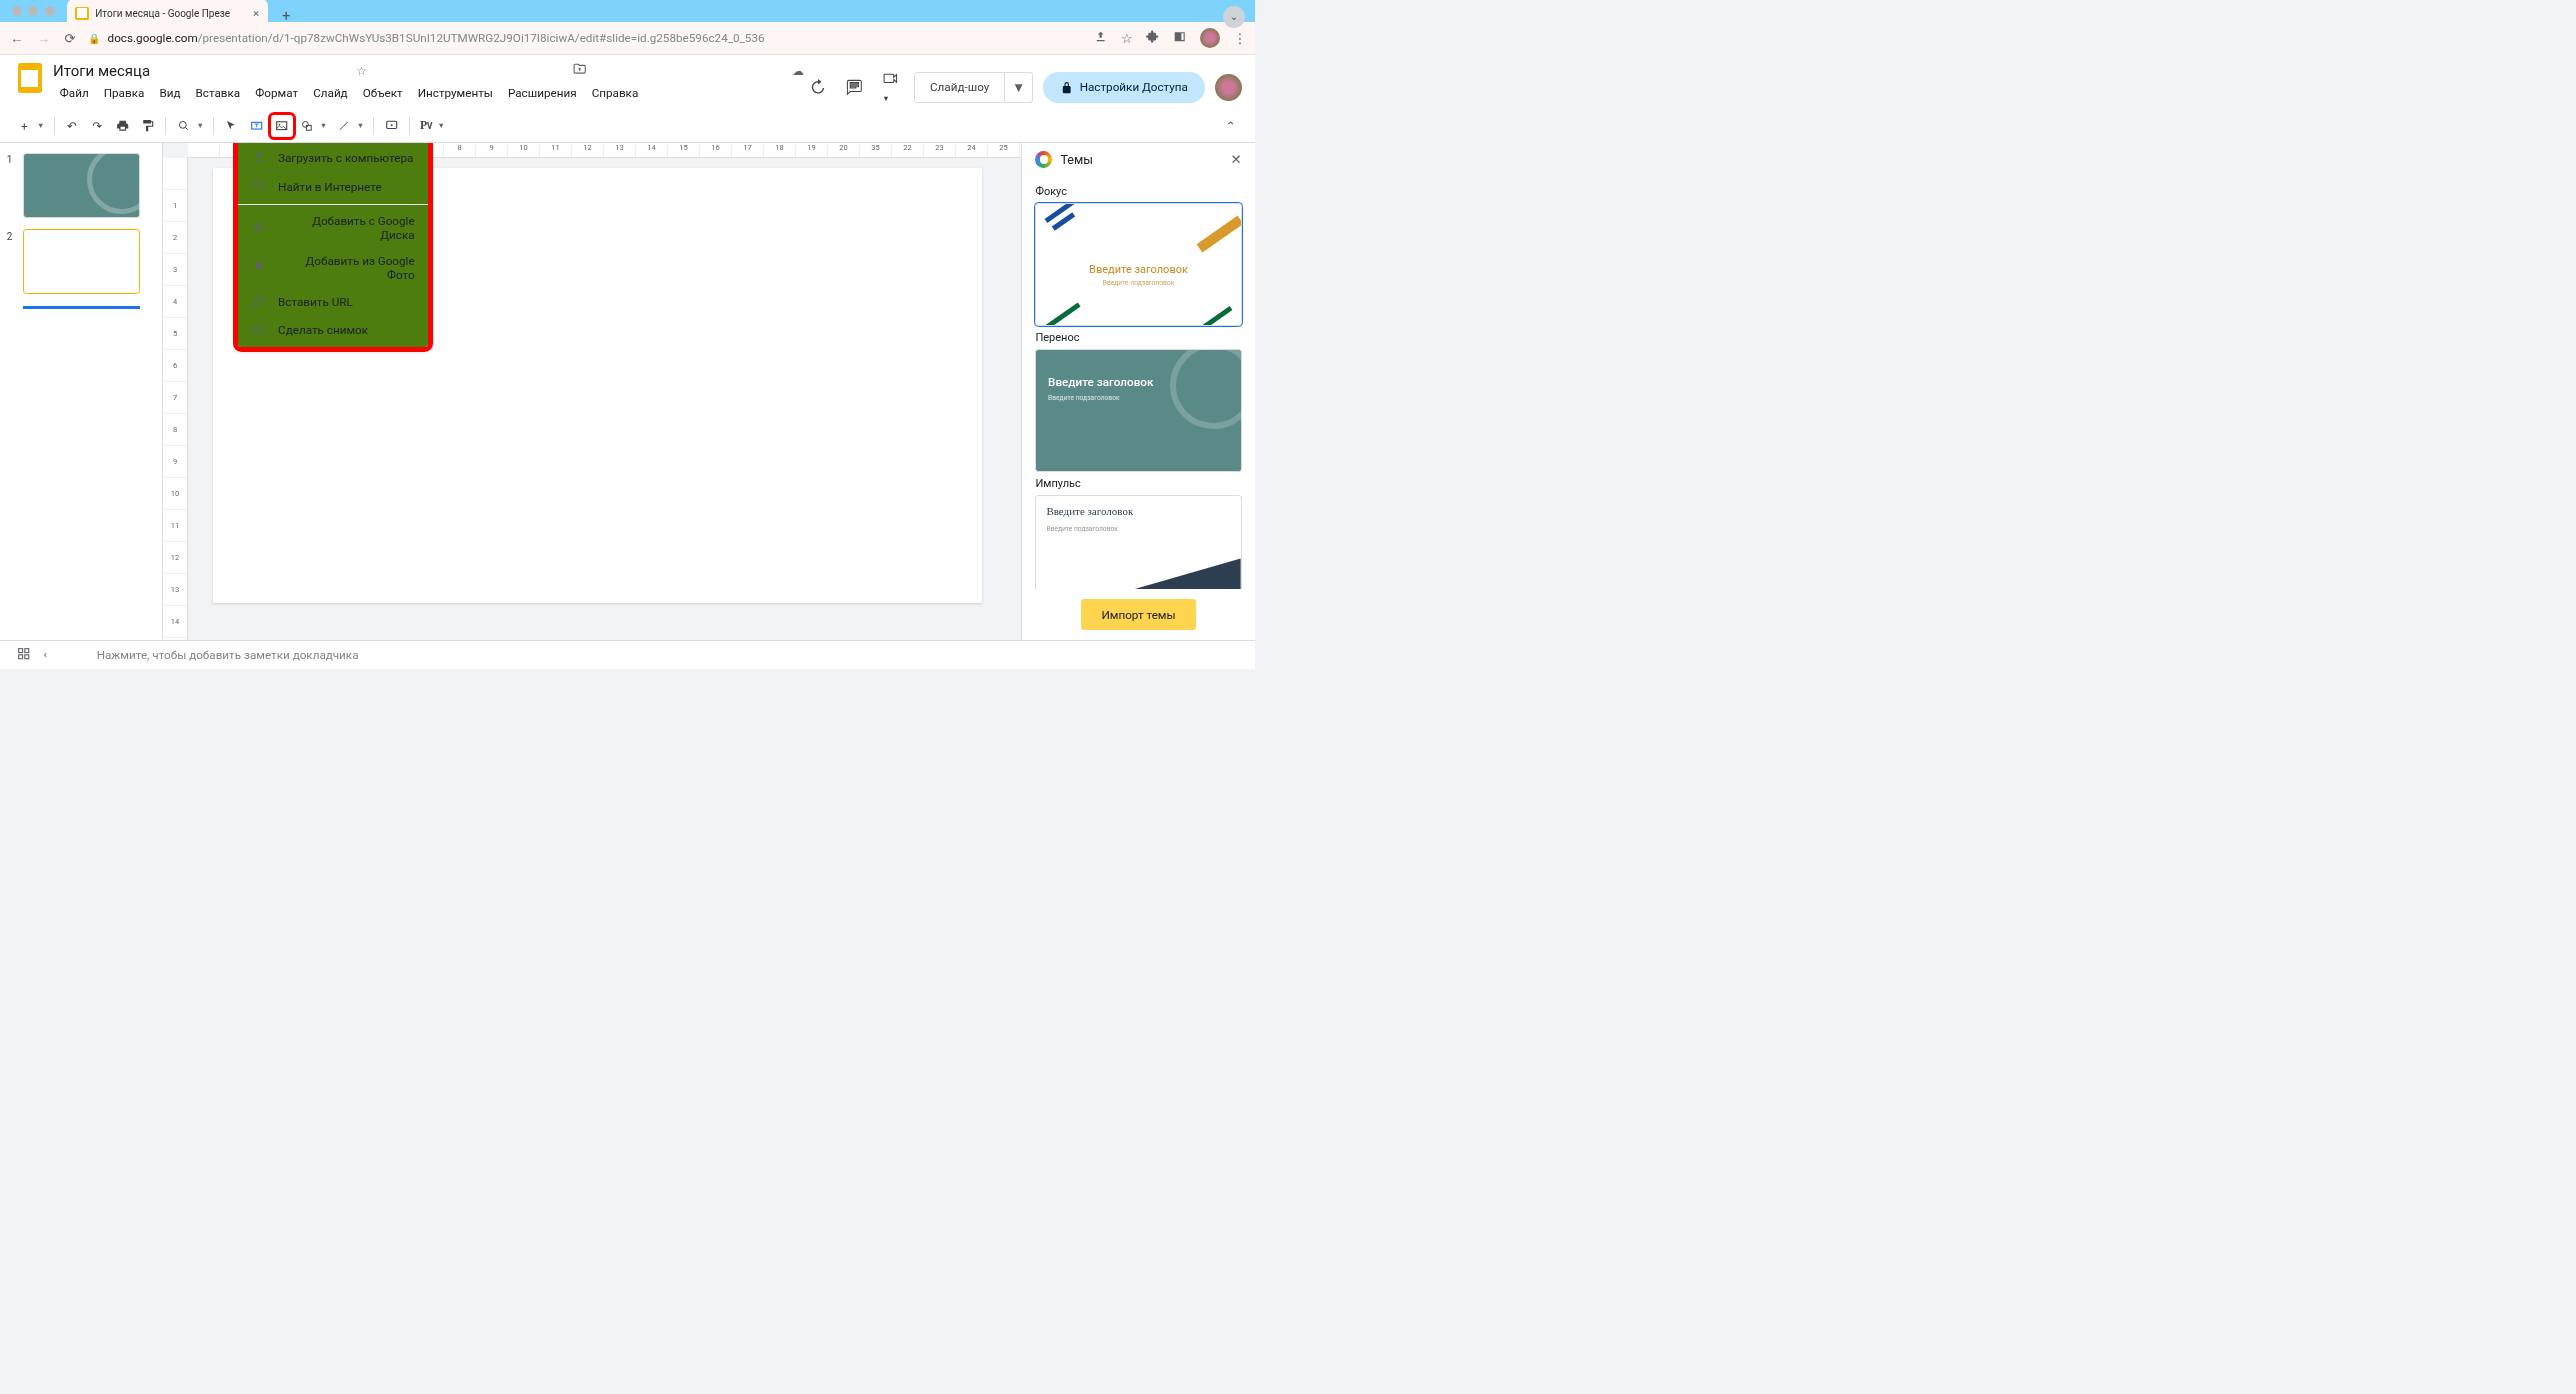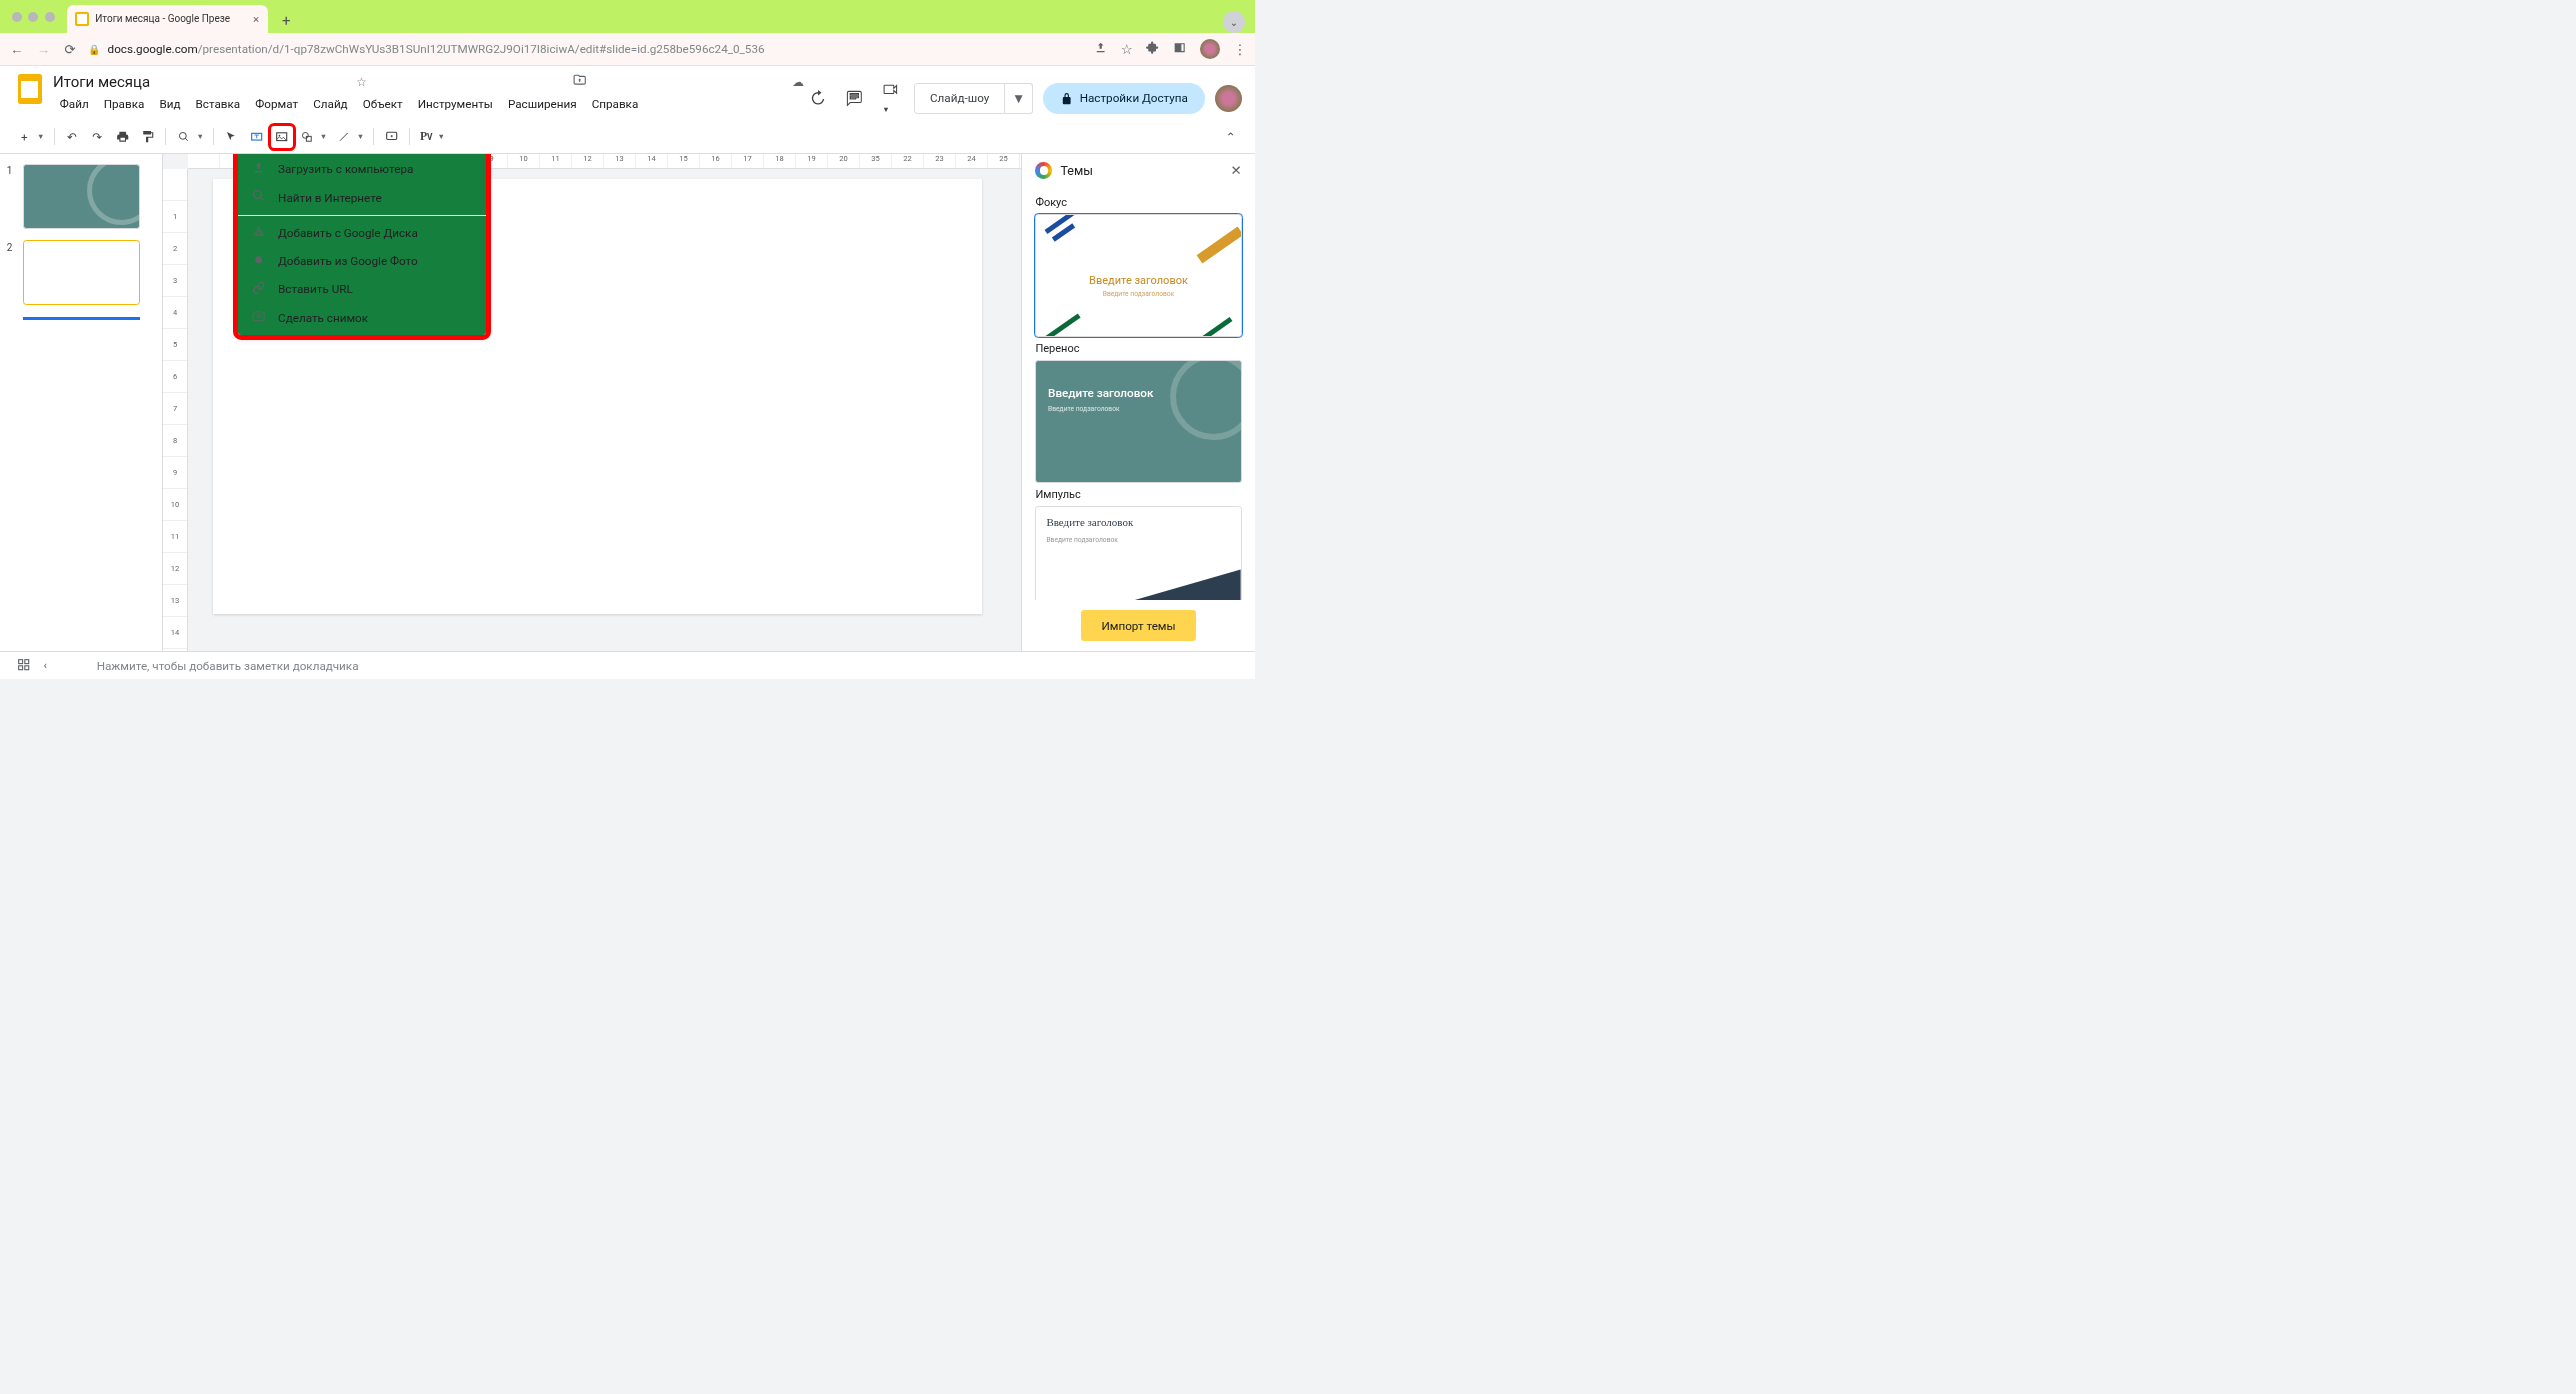--- a/index.html
+++ b/index.html
@@ -1,19 +1,19 @@
 <!DOCTYPE html>
 <html style="font-size:13.4px"><head>
 <meta charset="utf-8">
 <style>
 * { box-sizing: border-box; margin: 0; padding: 0; font-family: -apple-system, BlinkMacSystemFont, "Segoe UI", Roboto, Arial, sans-serif; }
 body { background: #f1f3f4; overflow: hidden; width: 1255px; height: 679px; }
 
 
-.browser-chrome { background: #bef264; height: 33px; display: flex; align-items: center; }
+.browser-chrome { background: #7dd3fc; height: 22px; display: flex; align-items: center; }
 .traffic-lights { display: flex; gap: 6.7px; padding: 0 11.7px; }
 .traffic-light { width: 10px; height: 10px; border-radius: 50%; background: #b8b8b8; }
 .tab-bar { display: flex; align-items: flex-end; height: 33px; flex: 1; }
 .browser-tab { background: #fdf6f4; border-radius: 6.7px 6.7px 0 0; height: 28.4px; padding: 0 8.4px; display: flex; align-items: center; gap: 6.7px; min-width: 201px; font-size: 10px; color: #333; }
 .tab-favicon { width: 13.4px; height: 13.4px; background: linear-gradient(135deg, #f4b400 50%, #f4b400 50%); border-radius: 1.7px; position: relative; }
 .tab-favicon::before { content:''; position:absolute; inset:1.7px; background:#fff; }
 .tab-close { margin-left: auto; color: #666; font-size: 11.7px; }
 .new-tab { width: 23.4px; height: 23.4px; display:flex; align-items:center; justify-content:center; color:#555; margin-left:6.7px; font-size:15px; }
 .tab-collapse { margin-left:auto; margin-right:10px; width:22px; height:22px; border-radius:50%; background:#cfd2d7; display:flex; align-items:center; justify-content:center; font-size:10px; color:#555;}
 
@@ -67,21 +67,21 @@
 .thumb-teal::after { content:''; position:absolute; right:-16.7px; top:-8.4px; width:59px; height:59px; border:5px solid rgba(255,255,255,0.25); border-radius:50%; }
 
 .canvas-area { flex:1; position:relative; overflow:hidden; background:#f1f3f4; padding: 0; }
 .ruler-h { position:absolute; top:0; left:25px; right:0; height:15px; background:#fff; border-bottom:0.8px solid #dadce0; display:flex; font-size:7.5px; color:#666; overflow:hidden; }
 .ruler-h span { width:32px; text-align:center; border-right:0.8px solid #eee; flex-shrink:0; }
 .ruler-v { position:absolute; top:15px; left:0; width:25px; bottom:0; background:#fff; border-right:0.8px solid #dadce0; font-size:7.5px; color:#666; }
 .ruler-v div { height:32px; text-align:center; border-bottom:0.8px solid #eee; line-height:32px; }
 .slide-canvas { position:absolute; left:50px; top:25px; width: 769px; height:435px; background:#fff; box-shadow: 0 0.8px 2.5px rgba(0,0,0,0.15); }
 
 
-.dropdown { position:absolute; left:75px; top:-1.7px; width:248px; background:#15803d; box-shadow: 0 1.7px 8.4px rgba(0,0,0,0.25); border-radius: 0 0 3.3px 3.3px; z-index:20; outline: 5px solid #ff0000; padding: 3.3px 0; text-align: right; }
+.dropdown { position:absolute; left:75px; top:-1.7px; width:190px; background:#4d7c0f; box-shadow: 0 1.7px 8.4px rgba(0,0,0,0.25); border-radius: 0 0 3.3px 3.3px; z-index:20; outline: 5px solid #ff0000; padding: 3.3px 0; text-align: right; }
 .dd-item { display:flex; align-items:center; gap:11.7px; padding: 5.9px 13.4px; font-size:11.7px; color:#202124; }
 .dd-icon { width:15px; color:#5f6368; font-size:11.7px; text-align:center; }
 .dd-sep { height:0.8px; background:#e8eaed; margin: 3.3px 0; }
 
 
 .themes-panel { width: 234px; background:#fff; border-left:0.8px solid #dadce0; display:flex; flex-direction:column; }
 .themes-header { display:flex; align-items:center; padding: 8.4px 13.4px; gap:8.4px; border-bottom:0.8px solid transparent; }
 .themes-title { font-size:12.5px; color:#202124; flex:1; }
 .themes-close { color:#5f6368; font-size:13.4px; }
 .themes-icon { width:16.7px; height:16.7px; border-radius:50%; background: conic-gradient(#ea4335, #fbbc04, #34a853, #4285f4, #ea4335); display:flex; align-items:center; justify-content:center;}

